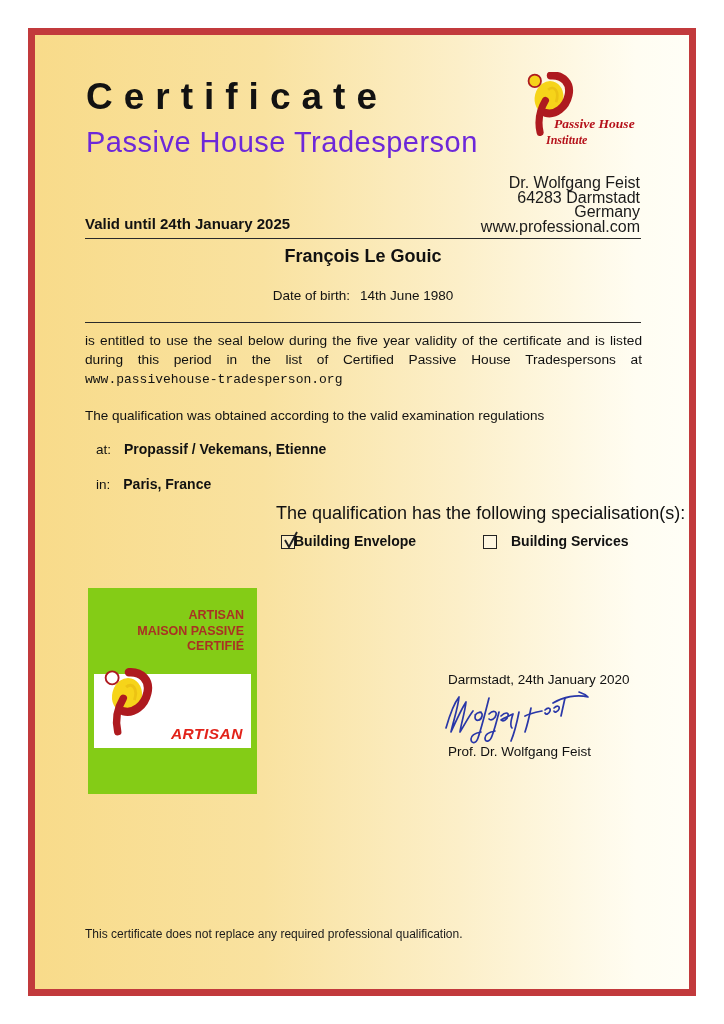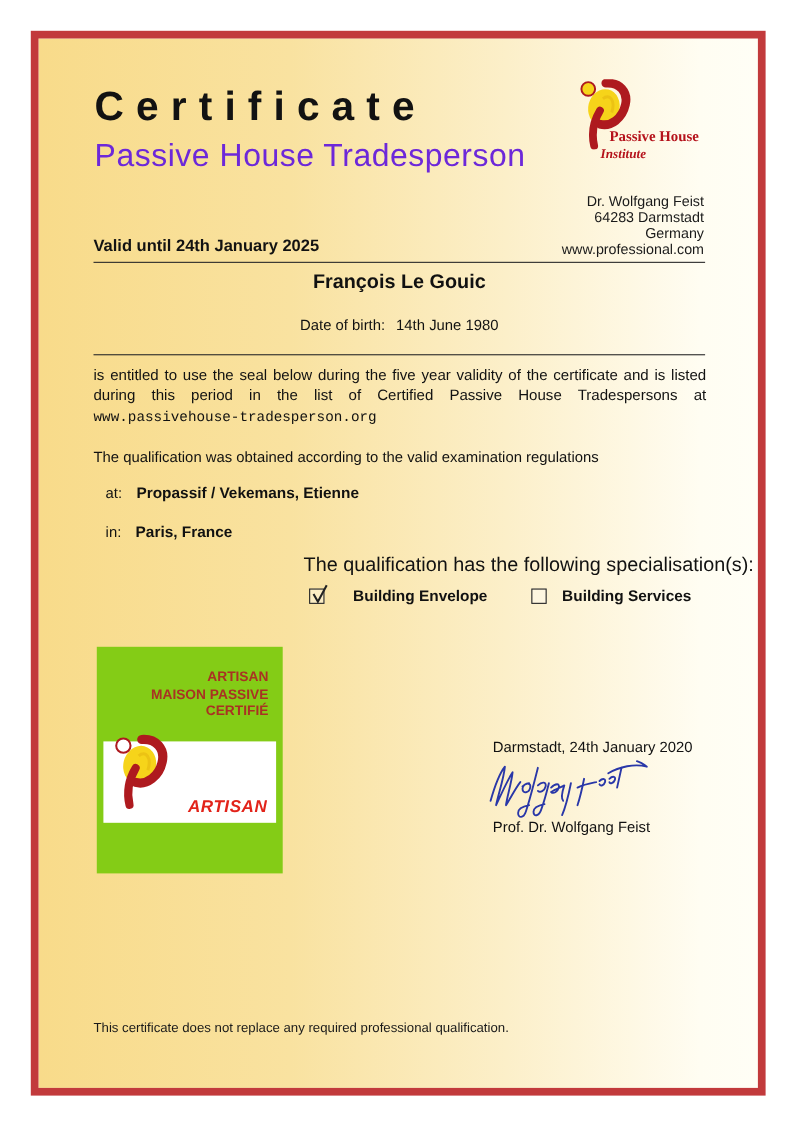--- a/index.html
+++ b/index.html
@@ -11,46 +11,46 @@
     position:absolute;left:28px;top:28px;width:668px;height:968px;
     box-sizing:border-box;border:7px solid #C23A3C;
     background:linear-gradient(90deg,#F8DB8A 0%,#F9E2A0 35%,#FCEFC9 65%,#FFFDF2 92%,#FFFEF6 100%);
   }
   .abs{position:absolute;}
   .title{
     left:86px;top:76px;font-size:37px;font-weight:bold;letter-spacing:11px;color:#121212;
   }
   .subtitle{left:86px;top:126px;font-size:29px;color:#6d28d9;letter-spacing:0.5px;}
   .logo-icon{left:522px;top:72px;width:54px;height:64px;}
-  .logo-name1{left:554px;top:116px;font-family:"Liberation Serif",serif;
+  .logo-name1{left:554px;top:116px;font-family:"Liberation Serif",serif;font-style:italic;
     font-weight:bold;font-size:13.5px;color:#B5121B;}
   .logo-name2{left:546px;top:133px;font-family:"Liberation Serif",serif;font-style:italic;
     font-weight:bold;font-size:12px;color:#B5121B;}
-  .address{right:84px;top:176px;text-align:right;font-size:13px;line-height:14.5px;color:#1a1a1a;}
+  .address{right:84px;top:176px;text-align:right;font-size:16px;line-height:14.5px;color:#1a1a1a;}
   .valid{left:85px;top:215px;font-size:15px;font-weight:bold;color:#121212;}
   .rule{left:85px;width:556px;height:0;border-top:1.5px solid #2a2a2a;}
   .rule1{top:238px;}
   .rule2{top:322px;}
   .holder-name{left:85px;top:246px;width:556px;text-align:center;font-size:18px;font-weight:bold;}
   .dob{left:85px;top:288px;width:556px;text-align:center;font-size:13.5px;}
   .dob .gap{display:inline-block;width:10px;}
   .entitlement{left:85px;top:331px;width:557px;font-size:13.7px;line-height:19px;text-align:justify;}
   .mono{font-family:"Liberation Mono",monospace;font-size:13px;letter-spacing:0;}
   .qual{left:85px;top:408px;font-size:13.5px;}
   .row-label{font-size:13.5px;}
   .row-value{font-size:14px;font-weight:bold;margin-left:13px;}
   .row-at{left:96px;top:440px;}
   .row-in{left:96px;top:475px;}
   .spec-intro{left:276px;top:503px;font-size:18px;}
   .checkbox{top:535px;width:14px;height:14px;box-sizing:border-box;border:1.5px solid #222;background:rgba(255,255,255,0.35);}
   .cb1{left:281px;}
   .cb2{left:483px;}
   .checkmark{position:absolute;left:0px;top:-6px;width:17px;height:20px;}
   .spec-label{top:533px;font-size:14px;font-weight:bold;}
-  .sl1{left:310px;padding-left:11px;}
+  .sl1{left:294px;}
   .sl2{left:511px;}
   .seal{
     left:88px;top:588px;width:169px;height:206px;background:#84cc16;box-sizing:border-box;
     padding:6px;
   }
   .seal-text{height:80px;text-align:right;color:#A93223;font-weight:bold;font-size:12.5px;
     line-height:15.5px;padding-top:14px;padding-right:7px;box-sizing:border-box;}
   .seal-panel{position:relative;background:#ffffff;height:74px;}
   .seal-logo{position:absolute;left:7px;top:-14px;width:52px;height:84px;}
   .seal-brand{position:absolute;right:8px;bottom:5px;color:#E2231A;font-weight:bold;

